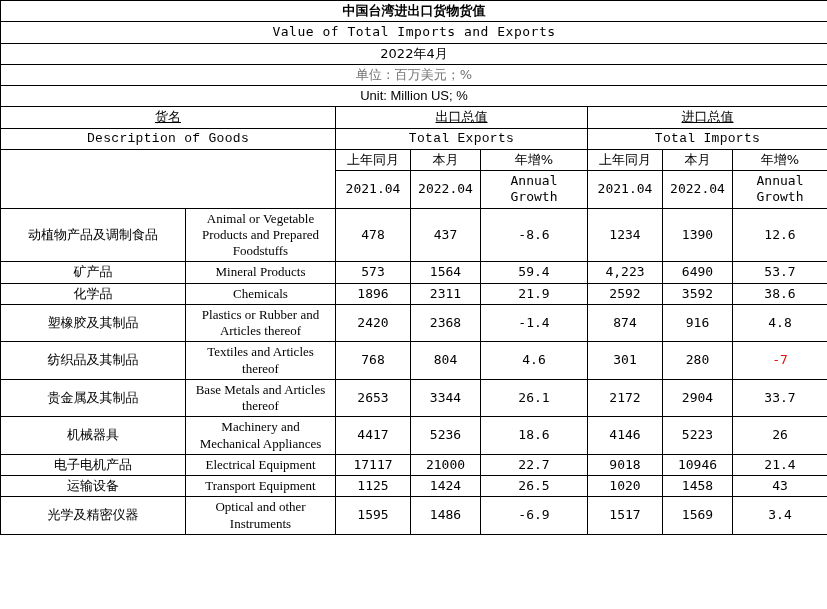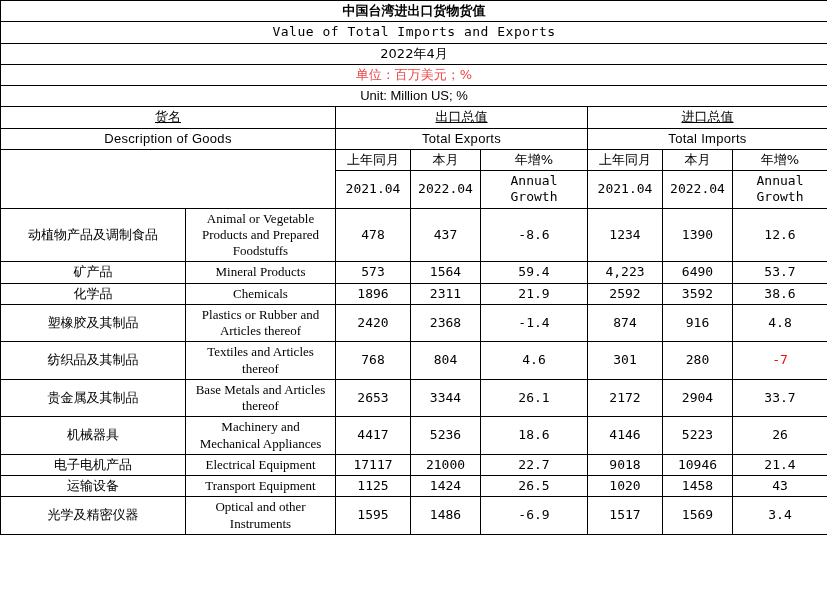--- a/index.html
+++ b/index.html
@@ -40,37 +40,37 @@
     padding: 3px 0;
   }
   .period {
     font-family: "DejaVu Sans", sans-serif;
     font-size: 13px;
     padding: 3px 0;
   }
   .unit-cn {
     font-family: "DejaVu Sans", sans-serif;
     font-size: 13px;
-    color: #ef4444;
+    color: #737373;
     padding: 3px 0;
     margin-left: 12px;
   }
   .unit-en {
     font-family: Liberation Sans, sans-serif;
     font-size: 13px;
     padding: 3px 0;
   }
   .hdr-cn {
     font-family: "DejaVu Sans", sans-serif;
     font-size: 13.5px;
     text-decoration: underline;
     margin-left: 8px;
   }
   .hdr-en {
-    font-family: Liberation Sans, sans-serif;
+    font-family: Liberation Mono, monospace;
     font-size: 13.5px;
     letter-spacing: 0.3px;
   }
   .sub-cn {
     font-family: "DejaVu Sans", sans-serif;
     font-size: 13px;
   }
   .sub-en {
     font-family: "DejaVu Sans Mono", monospace;
     font-size: 12.5px;

